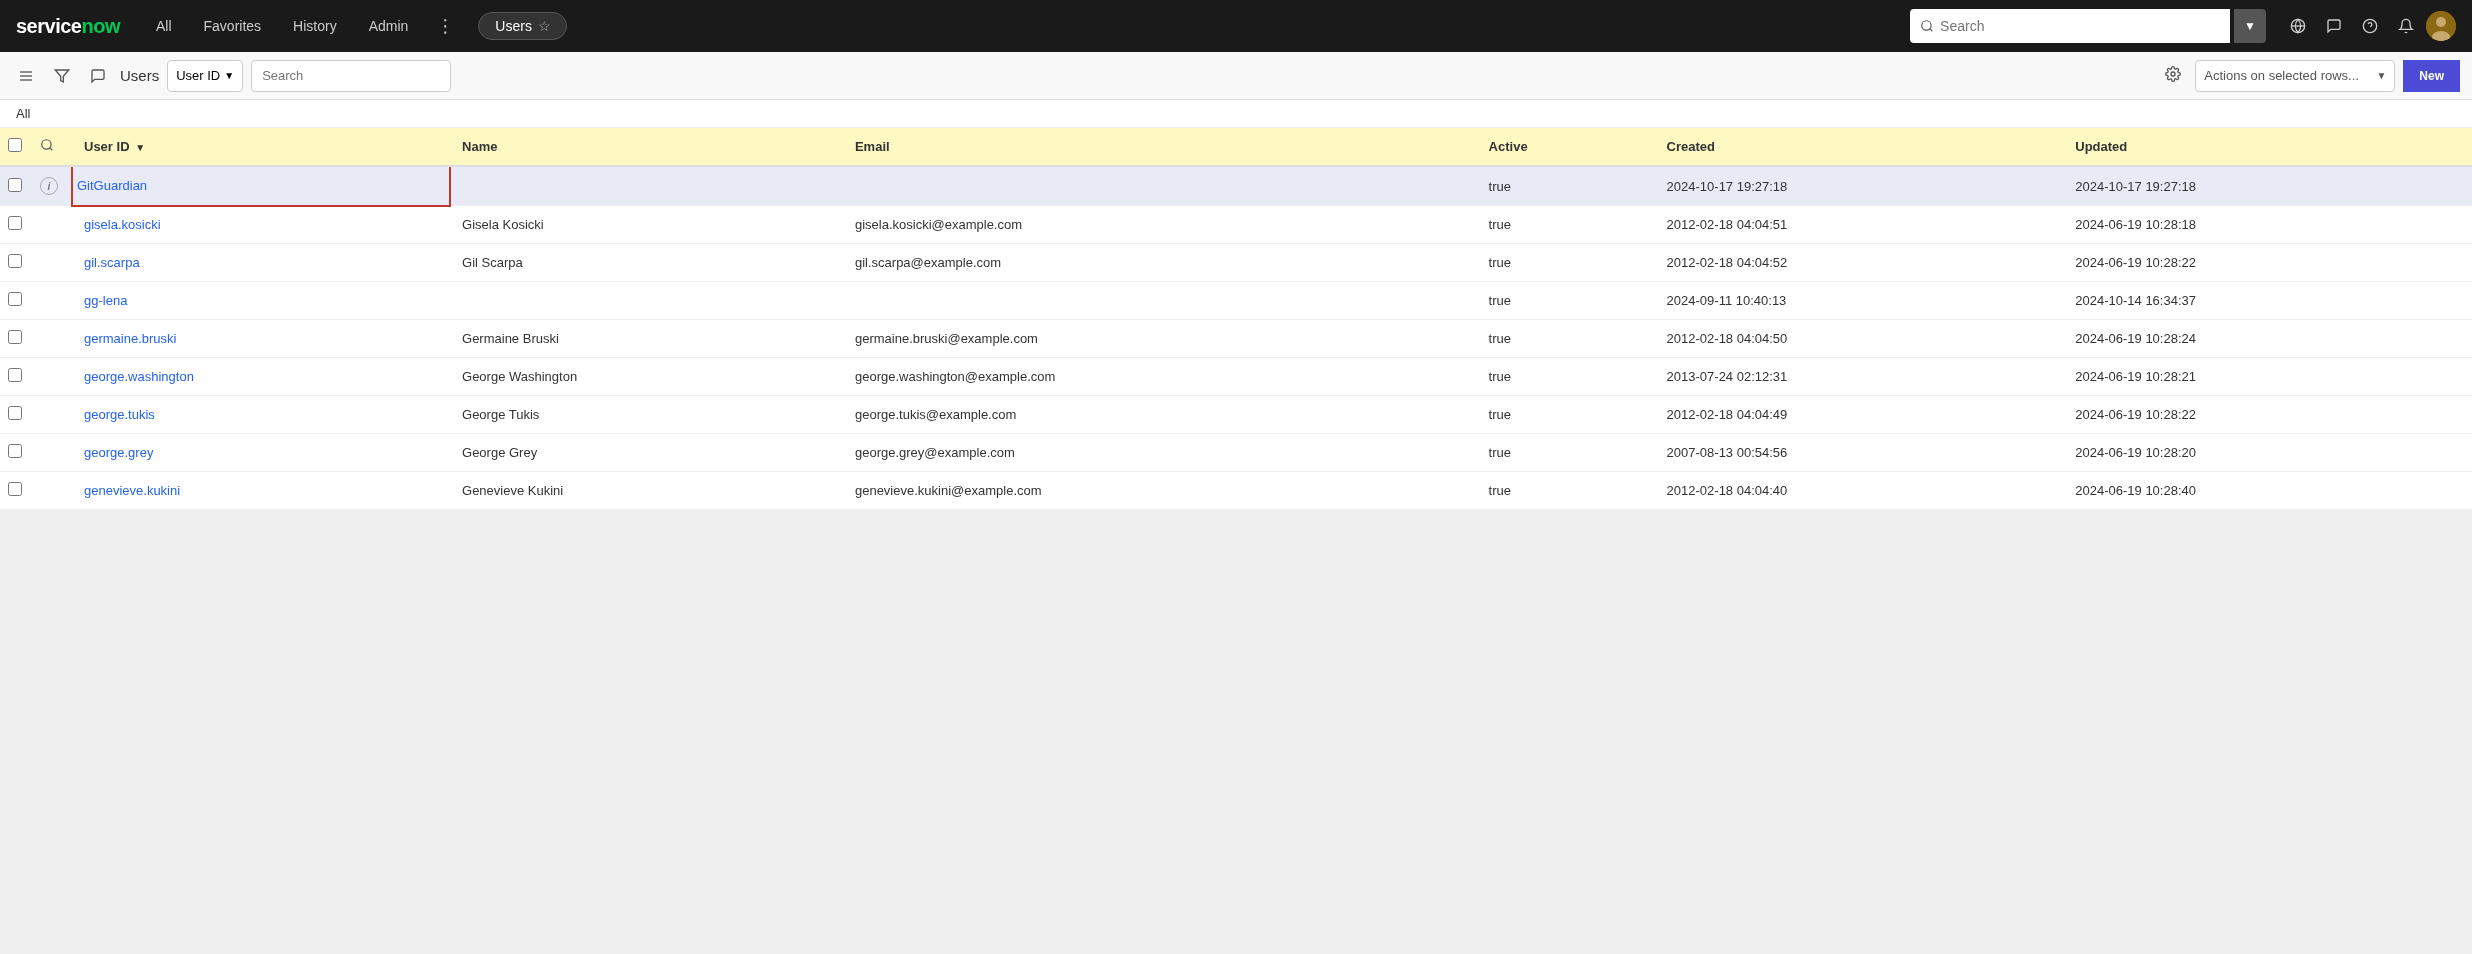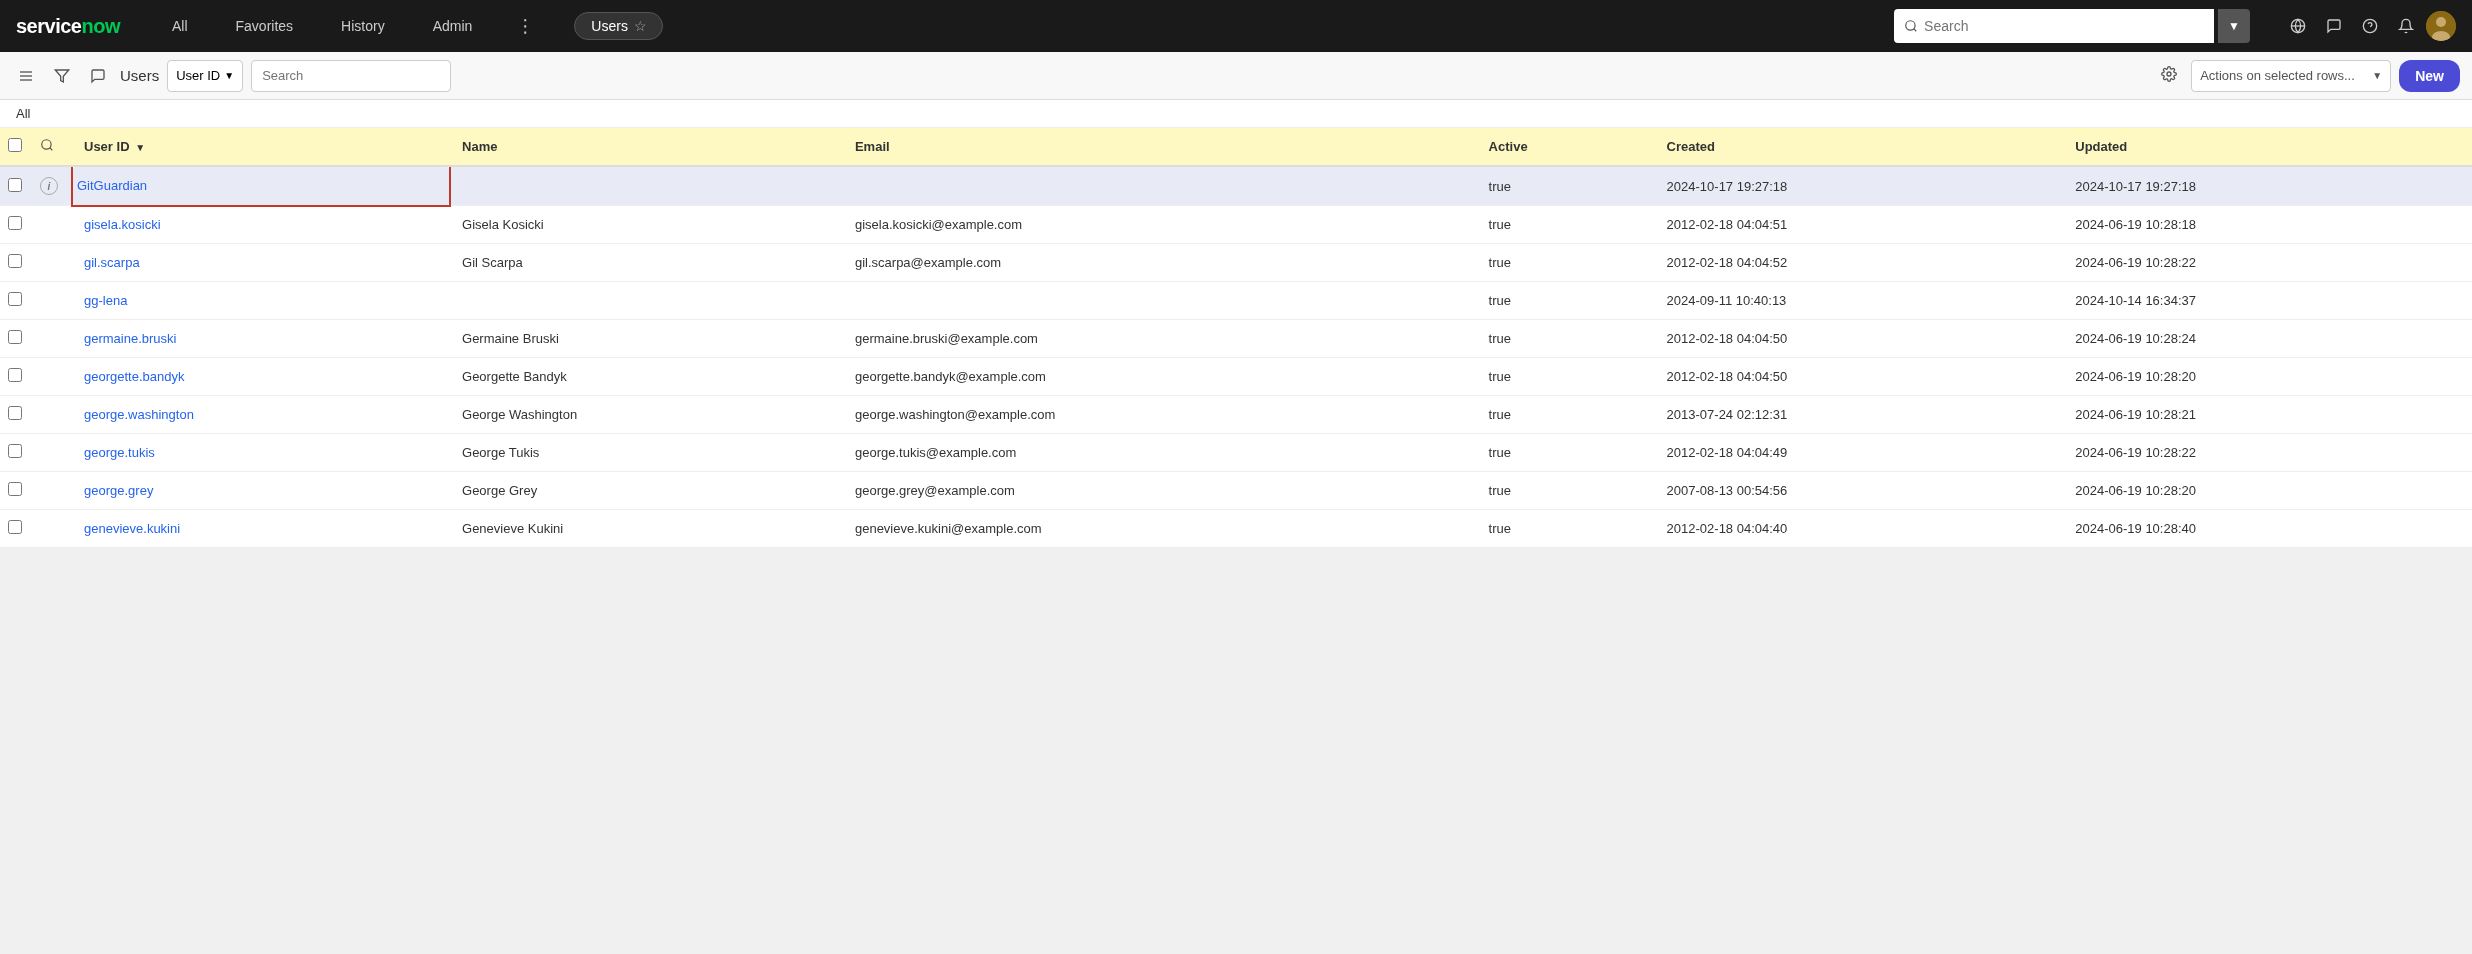--- a/index.html
+++ b/index.html
@@ -5,21 +5,21 @@
     * { margin: 0; padding: 0; box-sizing: border-box; }
     body { font-family: -apple-system, BlinkMacSystemFont, 'Segoe UI', Arial, sans-serif; font-size: 14px; background: #f0f0f0; }
 
     
     .top-nav {
       background: #1a1a1a;
       display: flex;
       align-items: center;
       padding: 0 16px;
       height: 52px;
-      gap: 24px;
+      gap: 8px;
     }
     .logo {
       display: flex;
       align-items: center;
       margin-right: 16px;
     }
     .logo-text {
       color: white;
       font-size: 20px;
       font-weight: bold;
@@ -198,24 +198,24 @@
       align-items: center;
       gap: 4px;
       cursor: pointer;
       min-width: 200px;
       color: #555;
     }
     .new-btn {
       background: #4b4bd6;
       color: white;
       border: none;
-      border-radius: 12px;
+      border-radius: 0;
       padding: 0 16px;
       height: 32px;
-      font-size: 14px;
+      font-size: 12px;
       font-weight: 600;
       cursor: pointer;
     }
 
     
     .breadcrumb-row {
       background: white;
       padding: 6px 16px;
       font-size: 13px;
       color: #555;
@@ -491,30 +491,20 @@
           <td><a class="link-text" href="#">germaine.bruski</a></td>
           <td>Germaine Bruski</td>
           <td>germaine.bruski@example.com</td>
           <td>true</td>
           <td>2012-02-18 04:04:50</td>
           <td>2024-06-19 10:28:24</td>
         </tr>
         <tr>
           <td class="checkbox-col"><input type="checkbox" class="checkbox" style=""></td>
           <td class="info-col"></td>
-          <td><a class="link-text" href="#">georgette.bandyk</a></td>
-          <td>Georgette Bandyk</td>
-          <td>georgette.bandyk@example.com</td>
-          <td>true</td>
-          <td>2012-02-18 04:04:50</td>
-          <td>2024-06-19 10:28:20</td>
-        </tr>
-        <tr>
-          <td class="checkbox-col"><input type="checkbox" class="checkbox" style=""></td>
-          <td class="info-col"></td>
           <td><a class="link-text" href="#">george.washington</a></td>
           <td>George Washington</td>
           <td>george.washington@example.com</td>
           <td>true</td>
           <td>2013-07-24 02:12:31</td>
           <td>2024-06-19 10:28:21</td>
         </tr>
         <tr>
           <td class="checkbox-col"><input type="checkbox" class="checkbox" style=""></td>
           <td class="info-col"></td>

